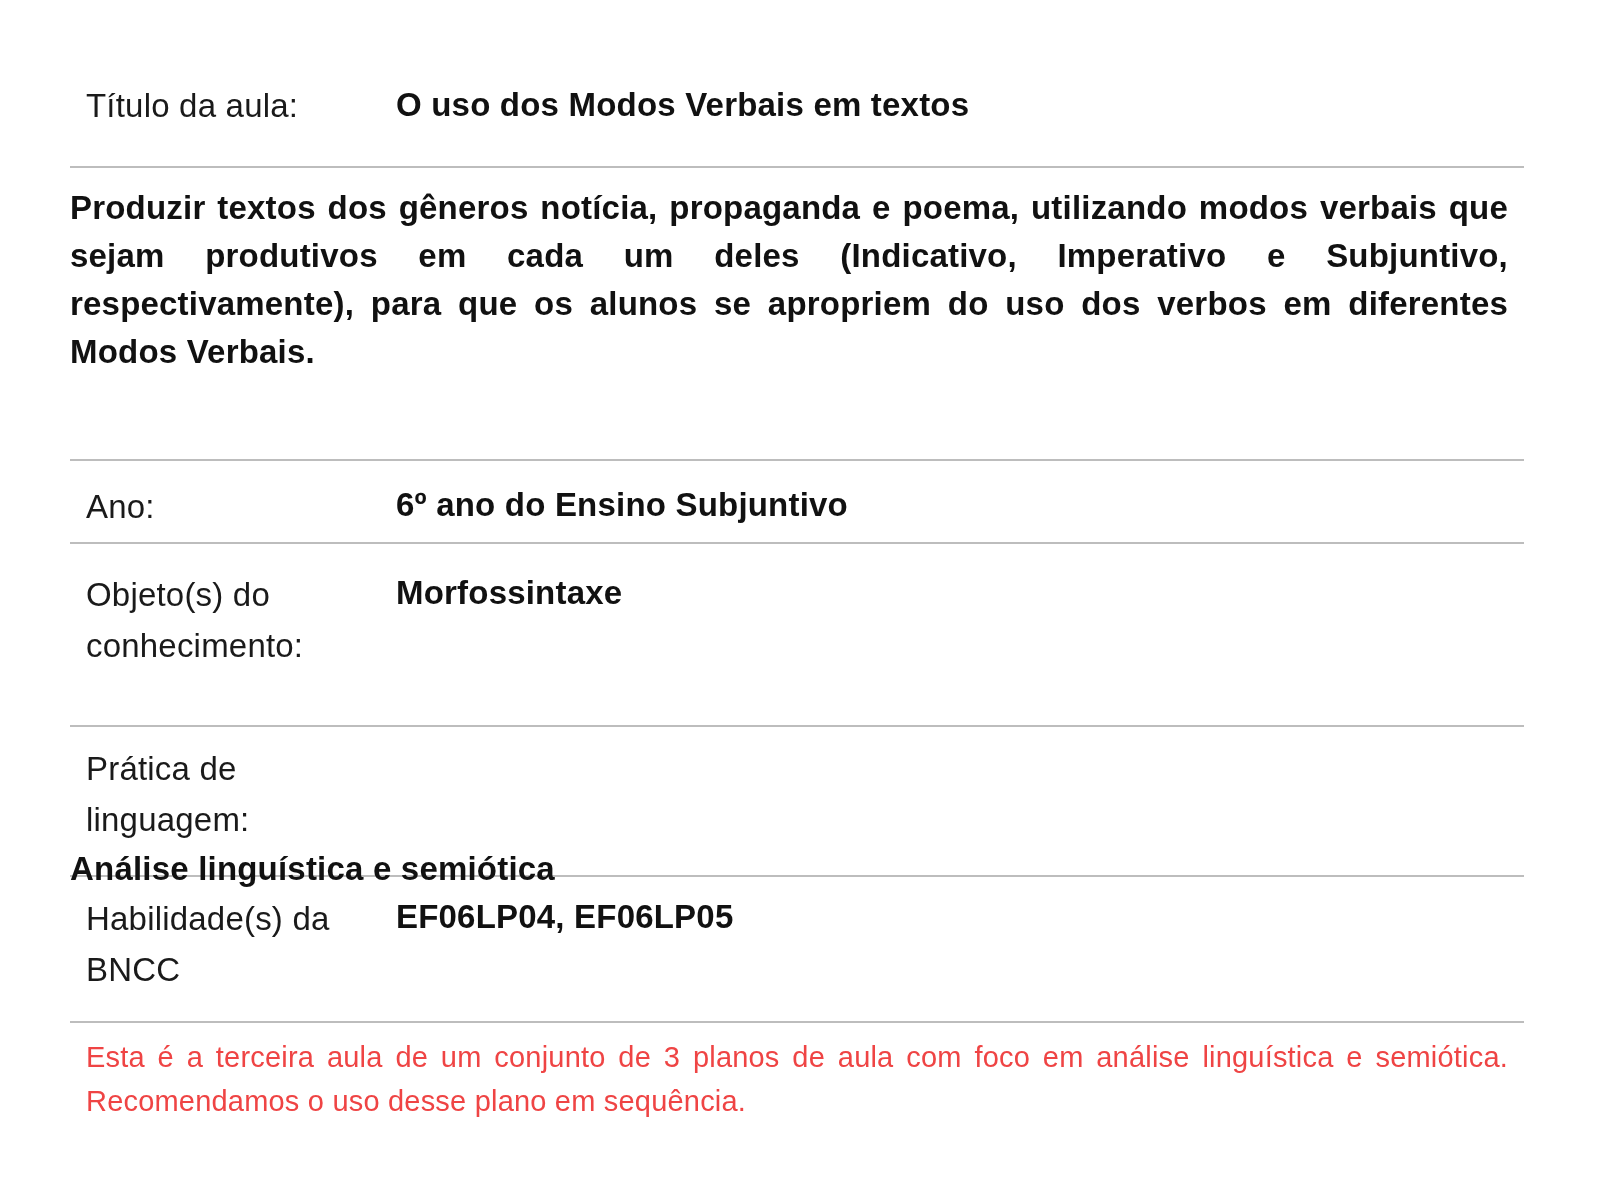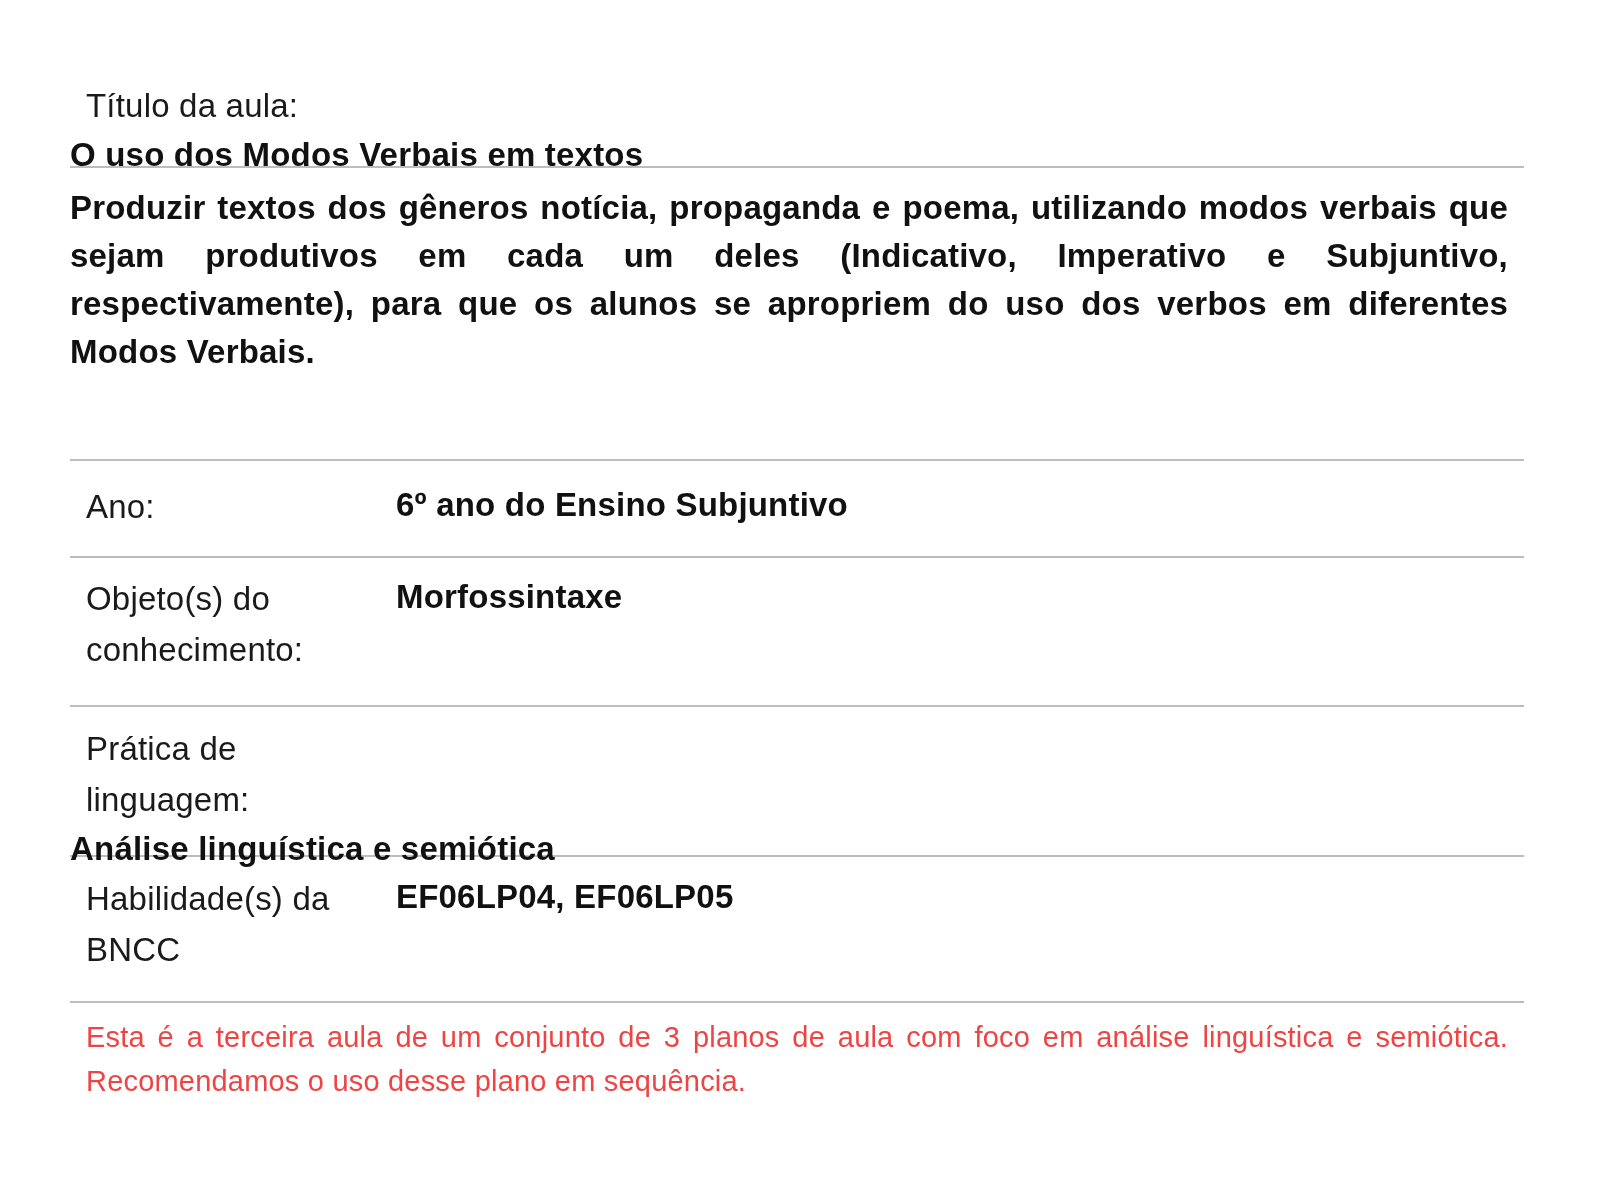--- a/index.html
+++ b/index.html
@@ -39,27 +39,27 @@
     .value {
       flex: 1;
       padding-right: 16px;
       font-size: 33px;
       line-height: 48px;
       font-weight: bold;
       color: #111111;
       text-align: justify;
       letter-spacing: 0.2px;
     }
-    #row-titulo { height: 168px; padding-top: 85px; box-sizing: border-box; flex-direction: column; }
+    #row-titulo { height: 168px; padding-top: 85px; box-sizing: border-box; }
     #row-titulo .value { line-height: 40px; }
     #row-titulo .label { line-height: 58px; margin-top: -8px; }
 
     #row-finalidade { height: 293px; padding-top: 16px; }
-    #row-ano { height: 97px; padding-top: 20px; }
-    #row-objeto { height: 149px; padding-top: 15px; }
+    #row-ano { height: 83px; padding-top: 20px; }
+    #row-objeto { height: 183px; padding-top: 25px; }
     #row-pratica { height: 150px; padding-top: 16px; flex-direction: column; }
     #row-habilidade { height: 146px; padding-top: 16px; }
 
     .footnote {
       padding: 12px 16px 0 16px;
       font-size: 29px;
       line-height: 44px;
       color: #ef4444;
       text-align: justify;
       letter-spacing: 0.2px;

